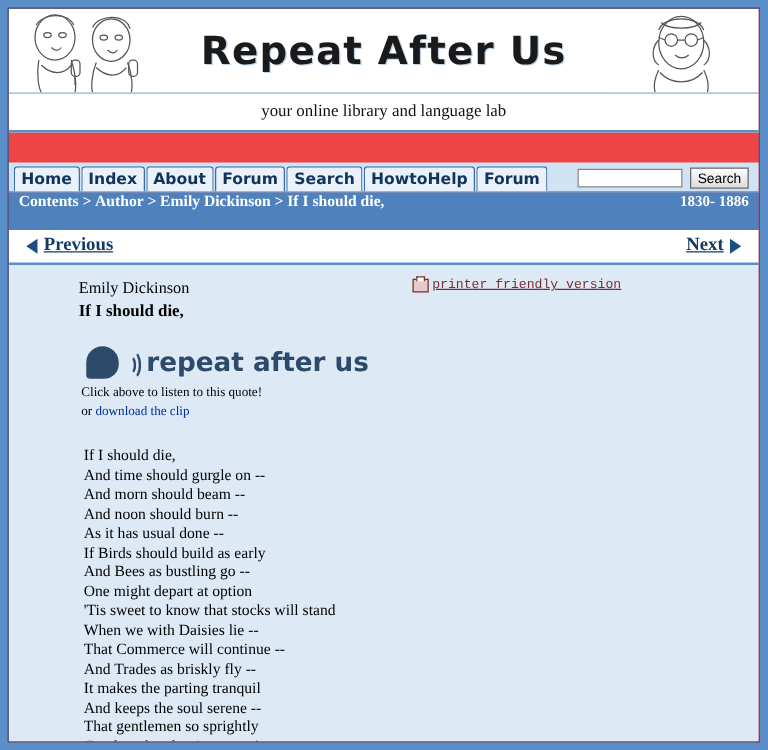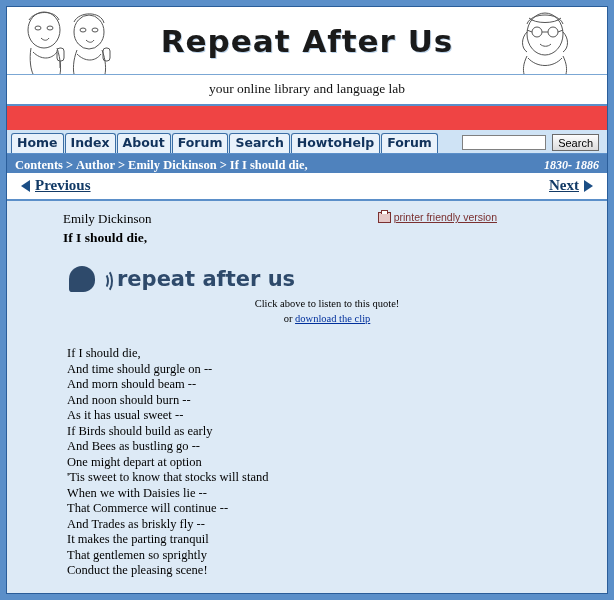--- a/index.html
+++ b/index.html
@@ -119,31 +119,31 @@
     margin-right: 4px;
   }
 
   
   .crumbbar {
     background: #4f82bd;
     color: #ffffff;
     font-family: "Liberation Serif", serif;
     font-size: 12.5px;
     font-weight: bold;
-    padding: 4px 8px;
+    padding: 15px 8px;
     display: flex;
     justify-content: space-between;
-    align-items: flex-start;
+    align-items: flex-end;
     height: 19px;
     box-sizing: border-box;
     gap: 44px;
   }
   .crumbbar a { color: #ffffff; text-decoration: none; }
   .crumb-sep { padding: 0 3px; }
-  .dates { font-weight: bold; font-size: 12px; font-style: italic; }
+  .dates { font-weight: bold; font-size: 12px; }
 
   
   .prevnext {
     background: #ffffff;
     display: flex;
     justify-content: space-between;
     align-items: center;
     padding: 4px 14px 5px 14px;
     border-bottom: 2px solid #5b8fc9;
   }
@@ -197,21 +197,21 @@
   .printer-ico:after {
     content: "";
     position: absolute;
     left: 2px; top: -3px;
     width: 5px; height: 3px;
     background: #fff;
     border: 1px solid #7a3030;
     border-bottom: none;
   }
   .printer-link {
-    font-family: Liberation Sans, sans-serif;
+    font-family: Liberation Mono, monospace;
     font-size: 10.5px;
     color: #7a3030;
     text-decoration: underline;
     cursor: pointer;
   }
 
   .author-name {
     font-family: "Liberation Serif", serif;
     font-size: 13px;
     margin: 0 0 3px 0;
@@ -263,25 +263,23 @@
     color: #2e4a6b;
     letter-spacing: 0px;
     margin-left: 4px;
   }
 
   .listen-line {
     font-family: "Liberation Serif", serif;
     font-size: 10.5px;
     color: #000;
     margin: 4px 0 0 2px;
-    text-align: center;
   }
   .listen-line a {
     color: #00309c;
-    text-decoration: underline;
     cursor: pointer;
   }
 
   .poem {
     margin: 22px 0 0 4px;
     font-family: "Liberation Serif", serif;
     font-size: 12.5px;
     line-height: 15.5px;
   }
   .poem div { white-space: pre; }
@@ -403,29 +401,30 @@
         </div>
         <div class="listen-line">
           <span>or </span><a>download the clip</a>
         </div>
 
         <div class="poem">
           <div>If I should die,</div>
           <div>And time should gurgle on --</div>
           <div>And morn should beam --</div>
           <div>And noon should burn --</div>
-          <div>As it has usual sweet --</div>
+          <div>As it has usual done --</div>
           <div>If Birds should build as early</div>
           <div>And Bees as bustling go --</div>
           <div>One might depart at option</div>
           <div>'Tis sweet to know that stocks will stand</div>
           <div>When we with Daisies lie --</div>
           <div>That Commerce will continue --</div>
           <div>And Trades as briskly fly --</div>
           <div>It makes the parting tranquil</div>
+          <div>And keeps the soul serene --</div>
           <div>That gentlemen so sprightly</div>
           <div>Conduct the pleasing scene!</div>
         </div>
 
       </div>
     </div>
 
   </div>
 </div>
 

